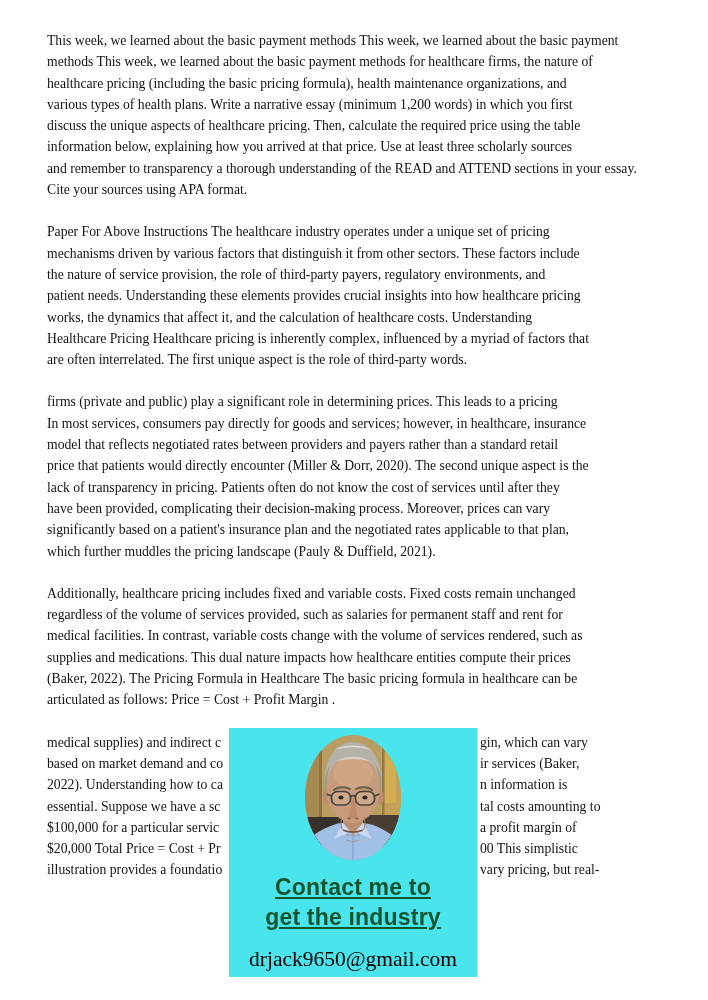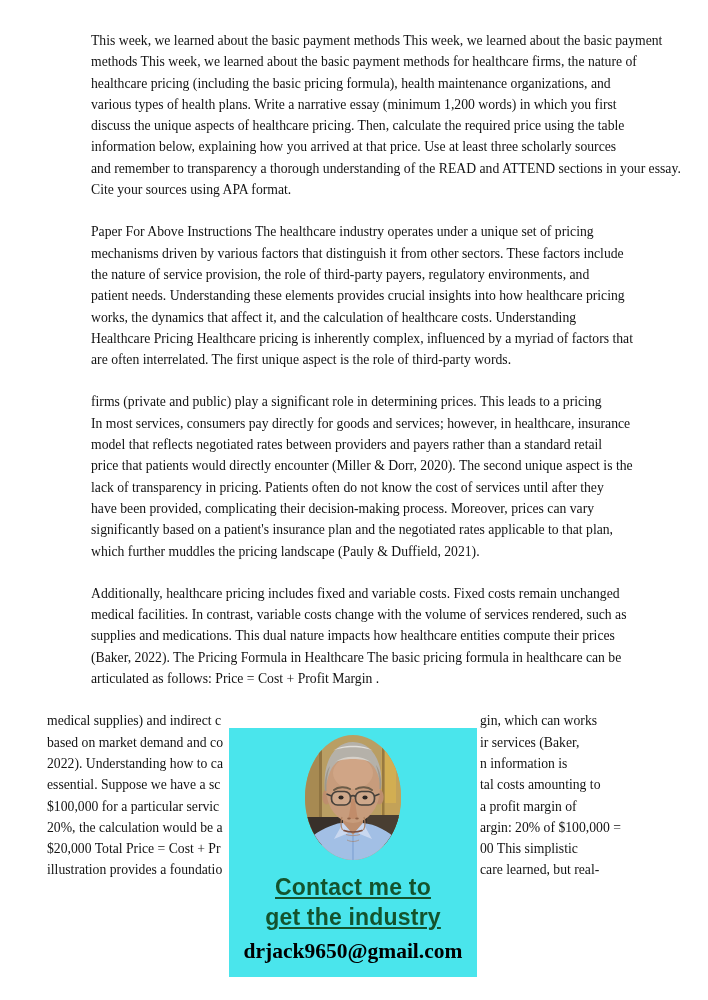--- a/index.html
+++ b/index.html
@@ -14,21 +14,21 @@
   .doc {
     position: absolute;
     left: 47px;
     top: 30px;
     width: 616px;
     font-size: 13.7px;
     line-height: 21.3px;
     color: #121212;
   }
   .paragraph { margin: 0 0 21px 0; }
-  .text-line { white-space: pre; margin-left: 44px; }
+  .text-line { white-space: pre; }
   .split-line { position: relative; white-space: pre; }
   .right-frag { position: absolute; left: 433px; top: 0; white-space: pre; }
   .overlay-card {
     position: absolute;
     left: 229px;
     top: 728px;
     width: 248px;
     height: 249px;
     display: flex;
     flex-direction: column;
@@ -47,23 +47,23 @@
   .avatar svg { display: block; }
   .overlay-heading {
     margin-top: 12px;
     font-family: "Liberation Sans", sans-serif;
     font-weight: 700;
     font-size: 23px;
     line-height: 30px;
     letter-spacing: 0.2px;
   }
   .overlay-email {
-    margin-top: 4px;
+    margin-top: 12px;
     font-family: "Liberation Serif", serif;
-    font-weight: 700;
+    font-weight: 400;
     font-size: 21.5px;
     line-height: 30px;
   }
 </style>
 </head>
 <body>
 
 <div class="page">
 
   <div class="doc" style="color: rgb(18, 18, 18);">
@@ -91,34 +91,34 @@
         <div class="text-line">In most services, consumers pay directly for goods and services; however, in healthcare, insurance</div>
         <div class="text-line">model that reflects negotiated rates between providers and payers rather than a standard retail</div>
         <div class="text-line">price that patients would directly encounter (Miller &amp; Dorr, 2020). The second unique aspect is the</div>
         <div class="text-line">lack of transparency in pricing. Patients often do not know the cost of services until after they</div>
         <div class="text-line">have been provided, complicating their decision-making process. Moreover, prices can vary</div>
         <div class="text-line">significantly based on a patient's insurance plan and the negotiated rates applicable to that plan,</div>
         <div class="text-line">which further muddles the pricing landscape (Pauly &amp; Duffield, 2021).</div>
       </div>
       <div class="paragraph">
         <div class="text-line">Additionally, healthcare pricing includes fixed and variable costs. Fixed costs remain unchanged</div>
+        <div class="text-line">regardless of the volume of services provided, such as salaries for permanent staff and rent for</div>
         <div class="text-line">medical facilities. In contrast, variable costs change with the volume of services rendered, such as</div>
         <div class="text-line">supplies and medications. This dual nature impacts how healthcare entities compute their prices</div>
         <div class="text-line">(Baker, 2022). The Pricing Formula in Healthcare The basic pricing formula in healthcare can be</div>
         <div class="text-line">articulated as follows: Price = Cost + Profit Margin .</div>
       </div>
       <div class="paragraph">
-        <div class="split-line"><span>medical supplies) and indirect c</span><span class="right-frag">gin, which can works</span></div>
+        <div class="split-line"><span>medical supplies) and indirect c</span><span class="right-frag">gin, which can vary</span></div>
         <div class="split-line"><span>based on market demand and co</span><span class="right-frag">ir services (Baker,</span></div>
         <div class="split-line"><span>2022). Understanding how to ca</span><span class="right-frag">n information is</span></div>
         <div class="split-line"><span>essential. Suppose we have a sc</span><span class="right-frag">tal costs amounting to</span></div>
         <div class="split-line"><span>$100,000 for a particular servic</span><span class="right-frag">a profit margin of</span></div>
-        <div class="split-line"><span>20%, the calculation would be a</span><span class="right-frag">argin: 20% of $100,000 =</span></div>
         <div class="split-line"><span>$20,000 Total Price = Cost + Pr</span><span class="right-frag">00 This simplistic</span></div>
-        <div class="split-line"><span>illustration provides a foundatio</span><span class="right-frag">care learned, but real-</span></div>
+        <div class="split-line"><span>illustration provides a foundatio</span><span class="right-frag">vary pricing, but real-</span></div>
       </div>
     </div>
 
   <div class="overlay-card" style="background: rgb(74, 229, 236);">
     <div class="avatar">
       <svg viewBox="0 0 96 125" width="96" height="125" xmlns="http://www.w3.org/2000/svg">
 
         <rect width="96" height="125" fill="#b99e63"></rect>
         <rect x="0" width="16" height="125" fill="#a78a52"></rect>
         <rect x="14" width="3" height="125" fill="#8f7442"></rect>

